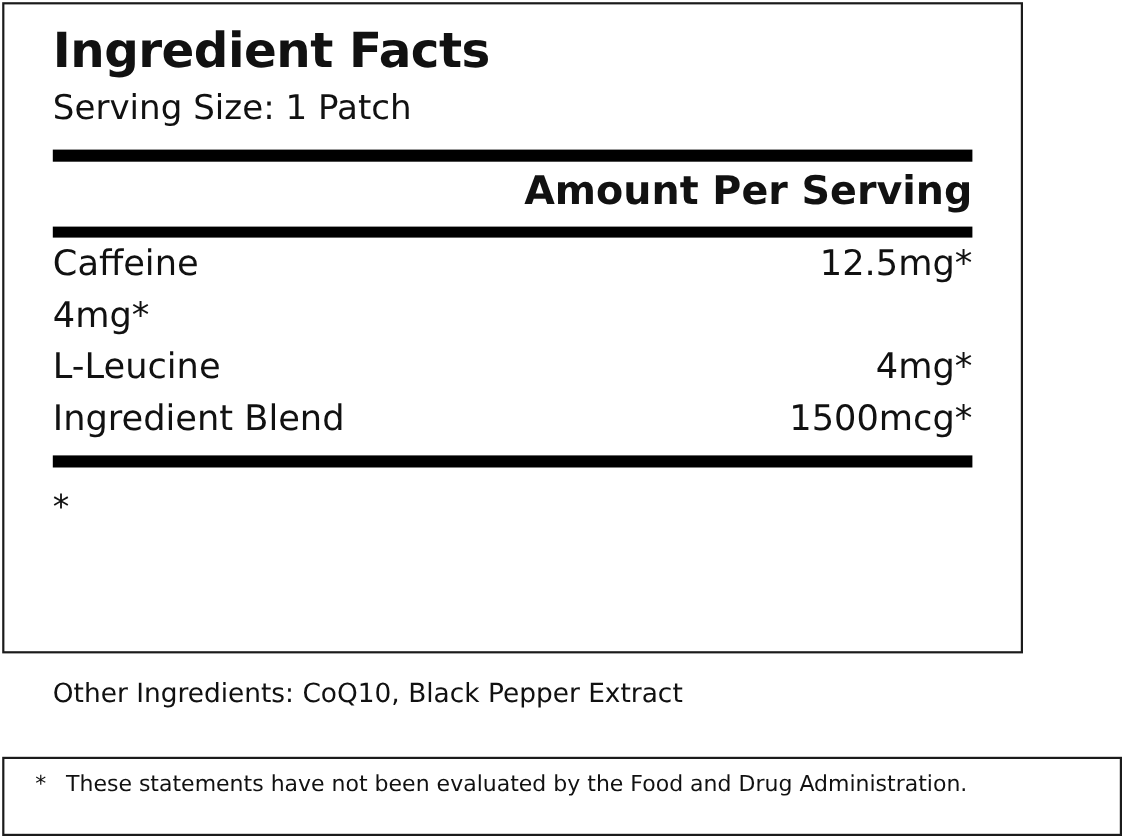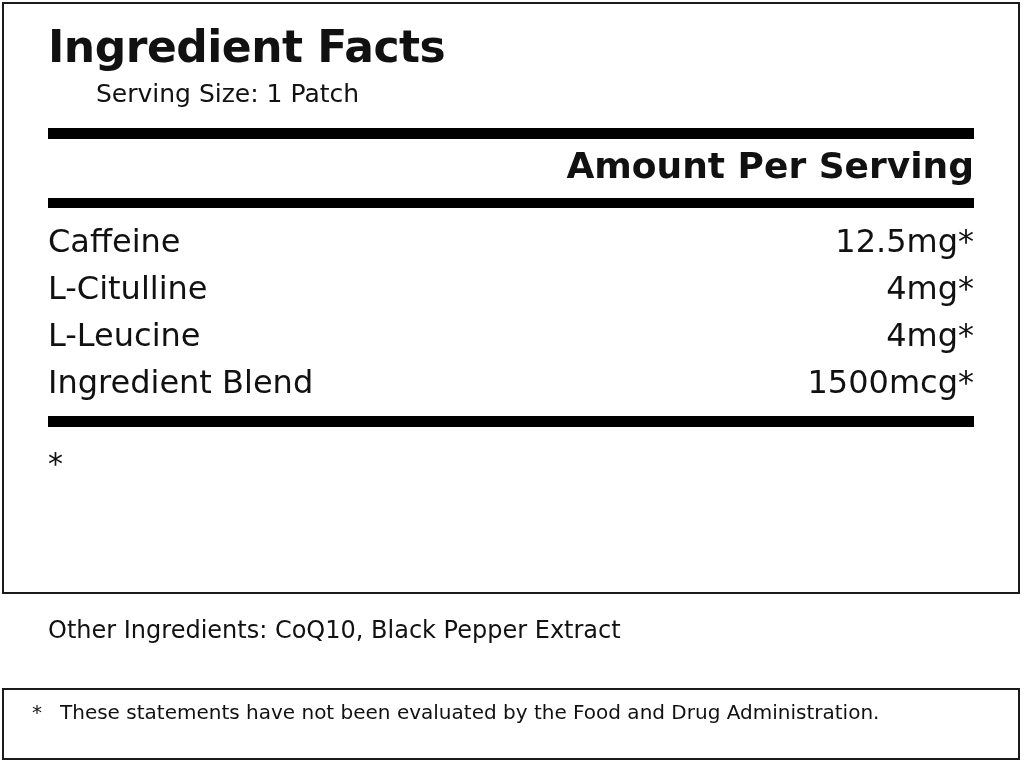--- a/index.html
+++ b/index.html
@@ -20,41 +20,40 @@
     width: 1024px;
     height: 763px;
     box-sizing: border-box;
   }
 
   
   .facts-panel {
     position: absolute;
     left: 2px;
     top: 2px;
-    width: 1018px;
+    width: 928px;
     height: 592px;
     box-sizing: border-box;
     border: 2px solid #1b1b1b;
     background: #ffffff;
     padding: 18px 44px 0 44px;
   }
 
   .title {
     font-size: 44px;
     font-weight: bold;
     letter-spacing: -0.5px;
     line-height: 1.12;
     margin: 0 0 6px 0;
   }
 
   .serving-line {
-    font-size: 25px;
+    font-size: 31px;
     line-height: 1.38;
     font-weight: 400;
-    margin-left: 48px;
   }
 
   .rule-thick {
     height: 11px;
     background: #000000;
     margin-top: 16px;
   }
   .rule-thick-2 {
     height: 10px;
     background: #000000;
@@ -68,21 +67,20 @@
 
   .amount-header {
     text-align: right;
     font-size: 36px;
     font-weight: bold;
     line-height: 1.25;
     padding: 4px 0 2px 0;
   }
 
   .rows {
-    padding-top: 10px;
   }
   .row {
     display: flex;
     justify-content: space-between;
     align-items: baseline;
     font-size: 32px;
     line-height: 1.47;
     font-weight: 400;
   }
   .row .name { text-align: left; }
@@ -153,21 +151,20 @@
     <div class="rule-thick-2"></div>
 
     <div class="rows">
 
       <div class="row">
         <span class="name">Caffeine</span>
         <span class="amount">12.5mg*</span>
       </div>
 
       <div class="row">
-        <span class="name">L-Citulline</span>
         <span class="amount">4mg*</span>
       </div>
 
       <div class="row">
         <span class="name">L-Leucine</span>
         <span class="amount">4mg*</span>
       </div>
 
       <div class="row">
         <span class="name">Ingredient Blend</span>

